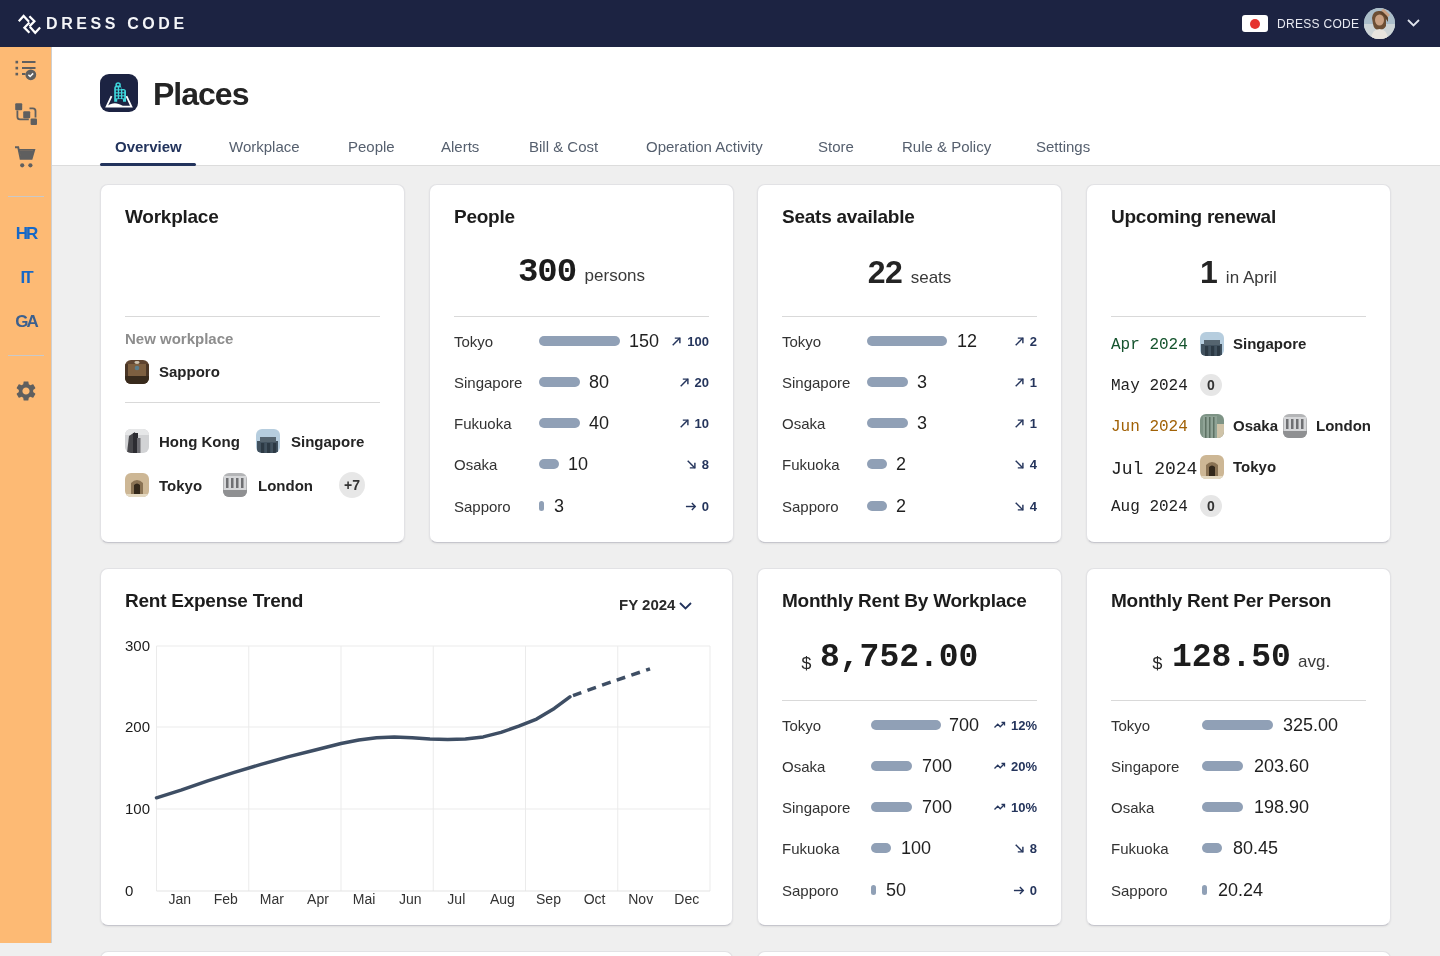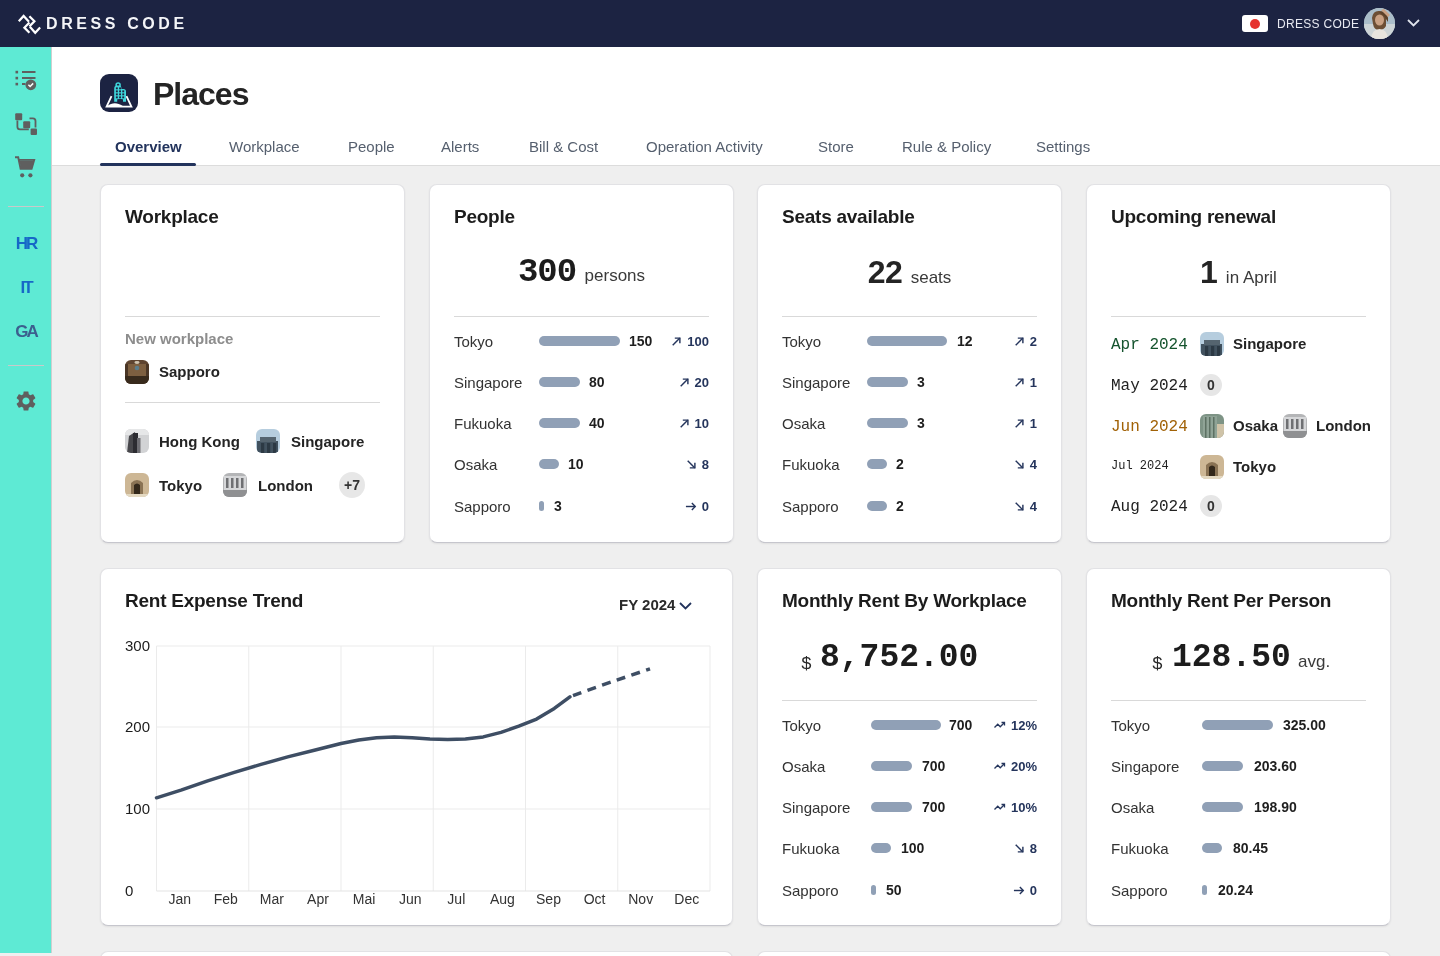--- a/index.html
+++ b/index.html
@@ -9,42 +9,42 @@
 
 #topbar{position:absolute;left:0;top:0;width:1440px;height:47px;background:#1c2342;z-index:10}
 #logo{position:absolute;left:17px;top:12px}
 #logotext{position:absolute;left:46px;top:15px;color:#f4f5f8;font-size:16px;font-weight:700;letter-spacing:3.6px}
 #flag{position:absolute;left:1242px;top:15px;width:26px;height:17px;background:#fff;border-radius:3px}
 #flag i{position:absolute;left:8px;top:3.5px;width:10px;height:10px;border-radius:50%;background:#e5332e}
 #hdname{position:absolute;left:1277px;top:17px;color:#e8eaf2;font-size:12px;letter-spacing:.3px}
 #avatar{position:absolute;left:1364px;top:8px;width:31px;height:31px;border-radius:50%;overflow:hidden;background:#b9c6cf}
 #hdchev{position:absolute;left:1407px;top:19px}
 
-#sidebar{position:absolute;left:0;top:44px;width:52px;height:909px;background:#5eead4;border-right:1px solid #cfcfcf;z-index:9}
+#sidebar{position:absolute;left:0;top:34px;width:52px;height:909px;background:#fdba74;border-right:1px solid #cfcfcf;z-index:9}
 .sic{position:absolute;left:14px;width:24px;height:24px}
 .sdiv{position:absolute;left:8px;width:36px;border-top:1px solid #c9c9c9}
 .stxt{position:absolute;width:52px;text-align:center;font-weight:700;font-size:17px;letter-spacing:-2px}
 
 #pagehead{position:absolute;left:52px;top:47px;width:1388px;height:119px;background:#fff;border-bottom:1px solid #dcdcdc}
 #picon{position:absolute;left:100px;top:74px;width:38px;height:38px;background:#1c2342;border-radius:9px}
 #ptitle{position:absolute;left:153px;top:76px;font-size:32px;font-weight:700;color:#242424;letter-spacing:-1px}
 .tab{position:absolute;top:138px;font-size:15px;color:#555f6e}
 .tabact{color:#22335c;font-weight:700}
 #tabline{position:absolute;left:100px;top:163px;width:96px;height:3px;background:#22335c;border-radius:2px}
 
 .card{position:absolute;background:#fff;border:1px solid #e2e2e5;border-bottom-color:#c6c6cd;border-radius:8px;box-shadow:0 1px 2px rgba(25,25,35,.07)}
 .ct{position:absolute;left:24px;top:21px;font-size:19px;font-weight:700;color:#1c1c1c;white-space:nowrap;letter-spacing:-.25px}
 .cdiv{position:absolute;left:24px;right:24px;border-top:1px solid #d9d9d9}
 .bigwrap{position:absolute;left:0;width:100%;text-align:center;white-space:nowrap}
 .bign{font-size:32px;font-weight:700;color:#242424;letter-spacing:-.5px}
 .bigm{font-family:"Liberation Mono",monospace;font-size:34px;font-weight:700;color:#1c1c1c;letter-spacing:-1px}
 .bigu{font-size:17px;color:#3a3a3a;margin-left:4px}
 .rlabel{position:absolute;font-size:15px;color:#333;white-space:nowrap}
 .bar{position:absolute;height:10px;border-radius:5px;background:#90a0b6}
-.rval{position:absolute;font-size:14px;font-weight:700;color:#1f1f1f;white-space:nowrap;height:17px;line-height:17px}
+.rval{position:absolute;font-size:18px;font-weight:400;color:#1f1f1f;white-space:nowrap;height:17px;line-height:17px}
 .trend{position:absolute;display:flex;align-items:center;gap:5px;font-size:13px;font-weight:700;color:#25355c;white-space:nowrap;height:17px}
 .thumb{position:absolute;width:24px;height:24px;border-radius:6px;overflow:hidden}
 .tname{position:absolute;font-size:15px;font-weight:700;color:#242424;white-space:nowrap}
 .mono{font-family:"Liberation Mono",monospace}
 .zbadge{position:absolute;width:22px;height:22px;border-radius:50%;background:#e6e6e6;color:#333;font-size:14px;font-weight:700;text-align:center;line-height:22px}
 </style>
 </head>
 <body>
 
 <div id="topbar">
@@ -318,21 +318,21 @@
         <rect width="24" height="24" fill="#b4b5b7"></rect>
         <rect x="1" y="3" width="22" height="14" fill="#d6d7d9"></rect>
         <rect x="3" y="5" width="2.5" height="10" fill="#6f7073"></rect>
         <rect x="8" y="5" width="2.5" height="10" fill="#6f7073"></rect>
         <rect x="13" y="5" width="2.5" height="10" fill="#6f7073"></rect>
         <rect x="18" y="5" width="2.5" height="10" fill="#6f7073"></rect>
         <rect y="17" width="24" height="7" fill="#8f9092"></rect>
       </svg>
   </div>
   <div class="tname" style="left:229px;top:232px">London</div>
-  <div class="abs mono" style="left:24px;top:274px;font-size:12px;color:#222">Jul 2024</div>
+  <div class="abs mono" style="left:24px;top:274px;font-size:18px;color:#222">Jul 2024</div>
   <div class="thumb" style="left:113px;top:270px">
     <svg width="24" height="24">
         <rect width="24" height="24" fill="#cdb795"></rect>
         <path d="M6 24 L6 10 Q12 4 18 10 L18 24 Z" fill="#8a7354"></path>
         <path d="M9 24 L9 12 Q12 9 15 12 L15 24 Z" fill="#33281a"></path>
         <rect y="21" width="24" height="3" fill="#e4d9c2"></rect>
       </svg>
   </div>
   <div class="tname" style="left:146px;top:273px">Tokyo</div>
   <div class="abs mono" style="left:24px;top:313px;font-size:16px;color:#222">Aug 2024</div>

